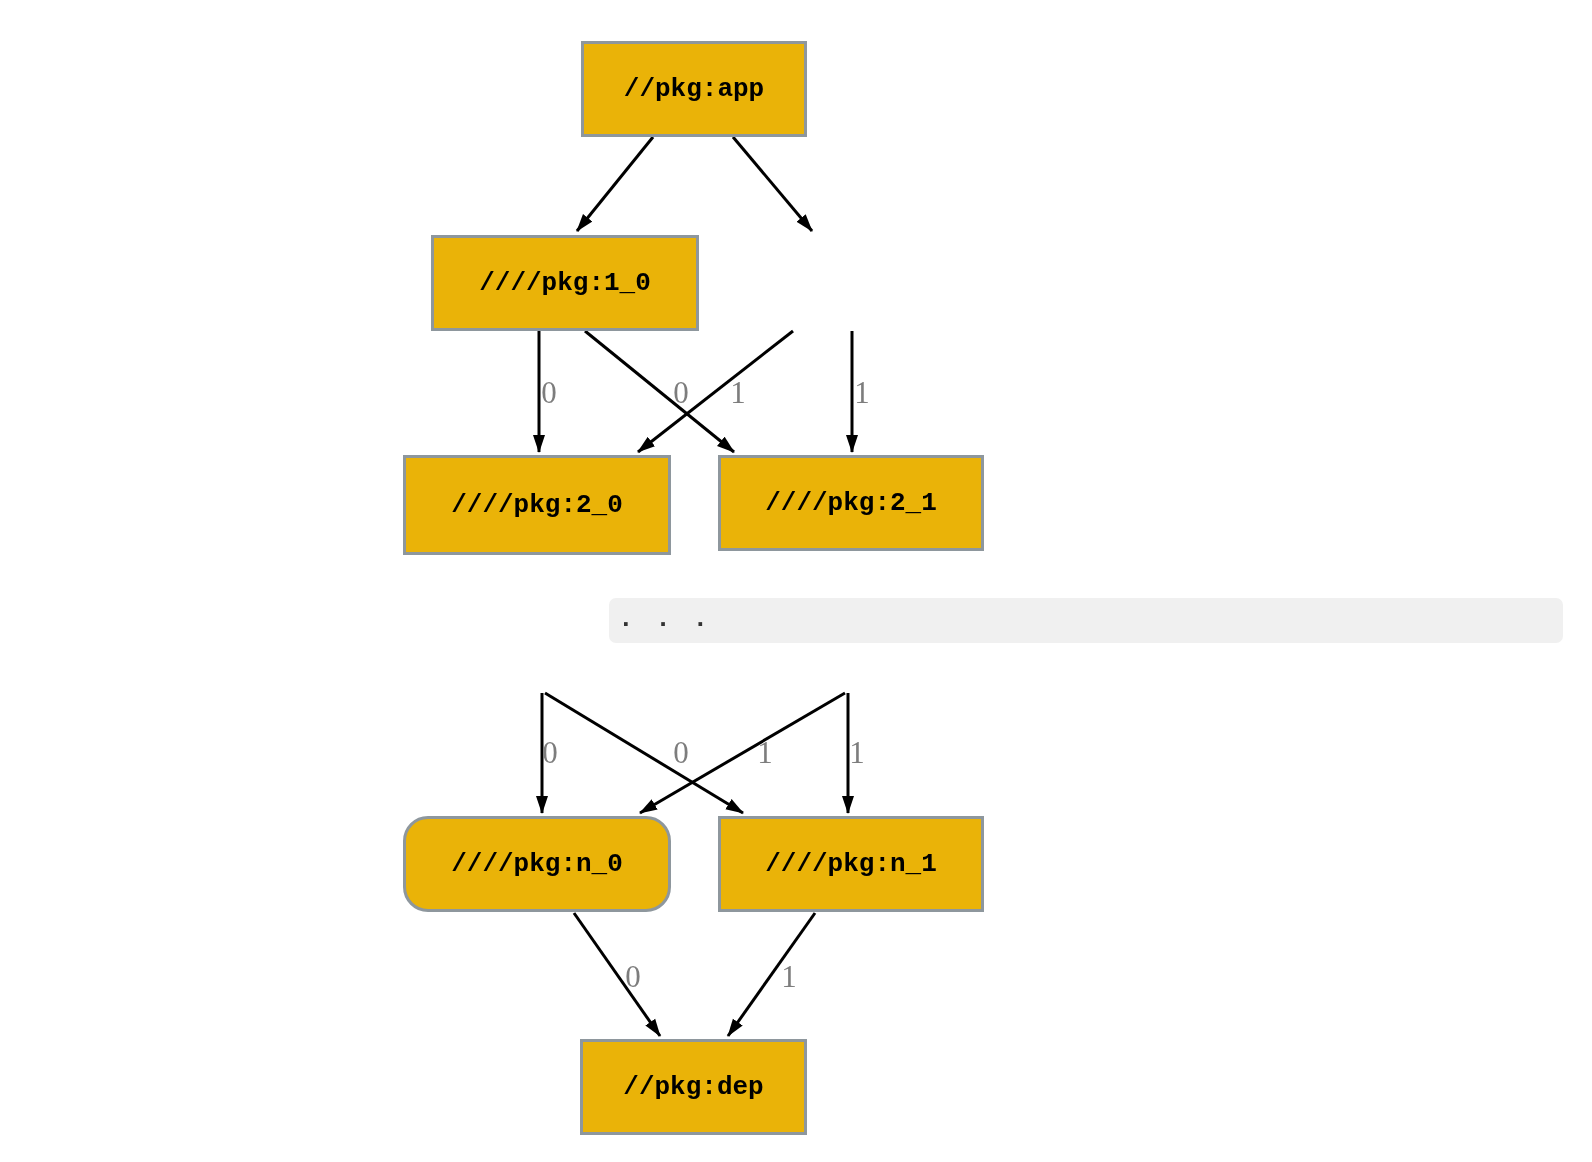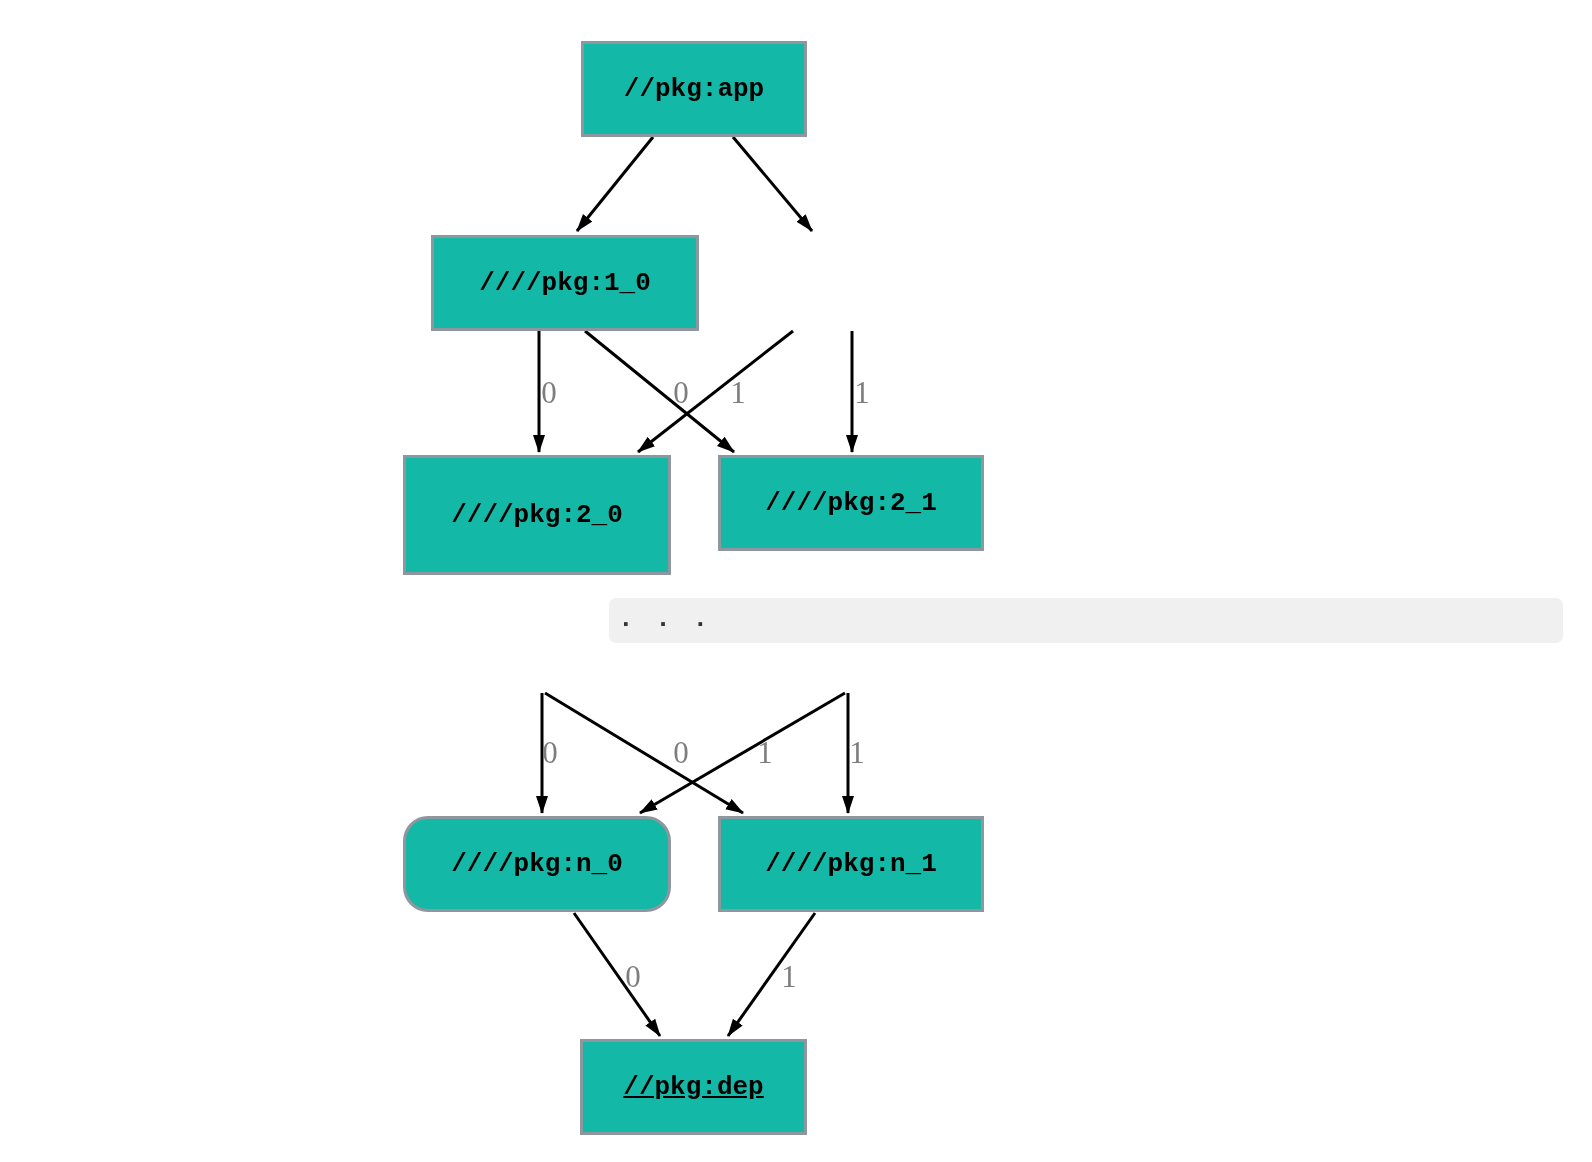--- a/index.html
+++ b/index.html
@@ -19,21 +19,21 @@
     position: absolute;
     left: 0;
     top: 0;
     width: 1592px;
     height: 1162px;
     pointer-events: none;
   }
   .node {
     position: absolute;
     box-sizing: border-box;
-    background: #14b8a6;
+    background: #eab308;
     border: 3px solid #8e979d;
     display: flex;
     align-items: center;
     justify-content: center;
   }
   .node-label {
     font-family: "Liberation Mono", "DejaVu Sans Mono", monospace;
     font-weight: bold;
     font-size: 26px;
     color: #000000;
@@ -64,25 +64,25 @@
     font-family: "Liberation Mono", "DejaVu Sans Mono", monospace;
     font-weight: bold;
     font-size: 26px;
     letter-spacing: 3px;
     color: #333333;
   }
   
   .n-app  { left: 581px; top: 41px;   width: 226px; height: 96px; }
   .n-1-0  { left: 403px; top: 235px;  width: 268px; height: 96px; margin-left: 28px; }
   .n-1-1  { left: 718px; top: 235px;  width: 266px; height: 96px; }
-  .n-2-0  { left: 403px; top: 455px;  width: 268px; height: 120px; }
+  .n-2-0  { left: 403px; top: 455px;  width: 268px; height: 100px; }
   .n-2-1  { left: 718px; top: 455px;  width: 266px; height: 96px; }
   .n-n-0  { left: 403px; top: 816px;  width: 268px; height: 96px; border-radius: 25px; }
   .n-n-1  { left: 718px; top: 816px;  width: 266px; height: 96px; justify-content: center; }
-  .n-dep  { left: 580px; top: 1039px; width: 227px; height: 96px; text-decoration: underline; }
+  .n-dep  { left: 580px; top: 1039px; width: 227px; height: 96px; }
   
   .el-u1 { left: 549px; top: 392px; }
   .el-u2 { left: 681px; top: 392px; }
   .el-u3 { left: 738px; top: 392px; }
   .el-u4 { left: 862px; top: 392px; }
   .el-m1 { left: 550px; top: 752px; }
   .el-m2 { left: 681px; top: 752px; }
   .el-m3 { left: 765px; top: 752px; }
   .el-m4 { left: 857px; top: 752px; }
   .el-b1 { left: 633px; top: 976px; }

